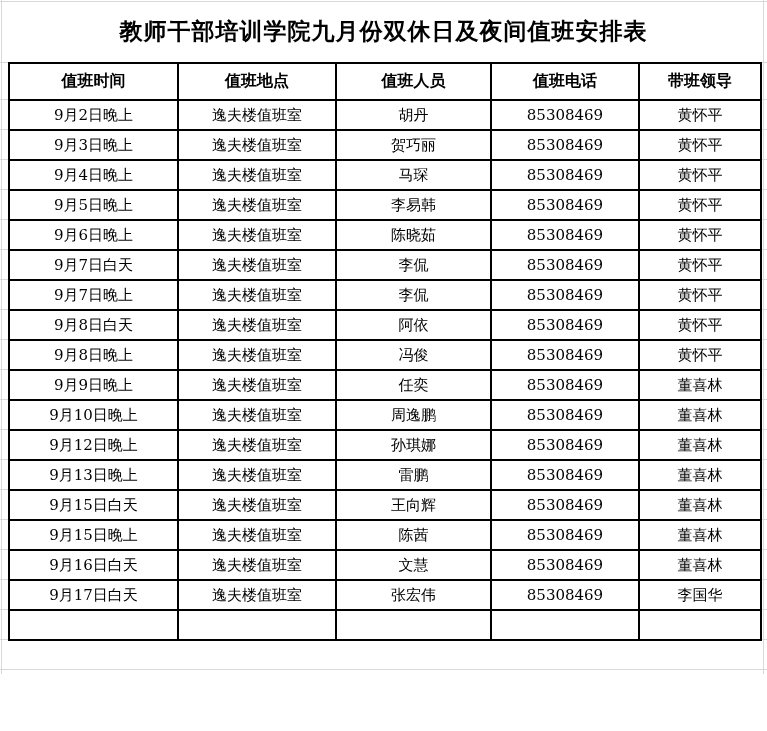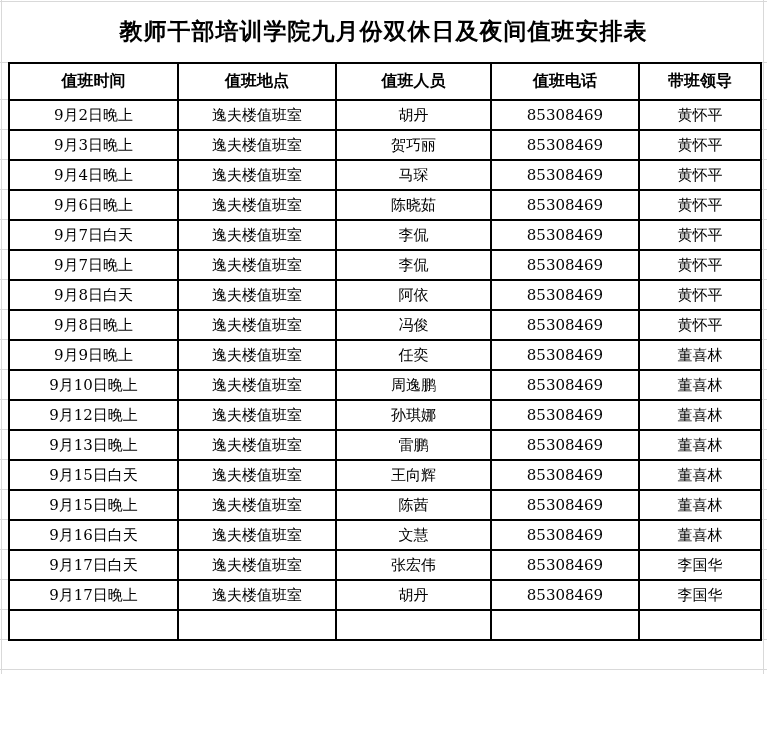--- a/index.html
+++ b/index.html
@@ -130,20 +130,27 @@
           <td>黄怀平</td>
         </tr>
         <tr>
           <td>9月4日晚上</td>
           <td>逸夫楼值班室</td>
           <td>马琛</td>
           <td>85308469</td>
           <td>黄怀平</td>
         </tr>
         <tr>
+          <td>9月5日晚上</td>
+          <td>逸夫楼值班室</td>
+          <td>李易韩</td>
+          <td>85308469</td>
+          <td>黄怀平</td>
+        </tr>
+        <tr>
           <td>9月6日晚上</td>
           <td>逸夫楼值班室</td>
           <td>陈晓茹</td>
           <td>85308469</td>
           <td>黄怀平</td>
         </tr>
         <tr>
           <td>9月7日白天</td>
           <td>逸夫楼值班室</td>
           <td>李侃</td>
@@ -217,27 +224,20 @@
           <td>9月16日白天</td>
           <td>逸夫楼值班室</td>
           <td>文慧</td>
           <td>85308469</td>
           <td>董喜林</td>
         </tr>
         <tr>
           <td>9月17日白天</td>
           <td>逸夫楼值班室</td>
           <td>张宏伟</td>
-          <td>85308469</td>
-          <td>李国华</td>
-        </tr>
-        <tr>
-          <td>9月17日晚上</td>
-          <td>逸夫楼值班室</td>
-          <td>胡丹</td>
           <td>85308469</td>
           <td>李国华</td>
         </tr>
         <tr>
           <td></td>
           <td></td>
           <td></td>
           <td></td>
           <td></td>
         </tr>

